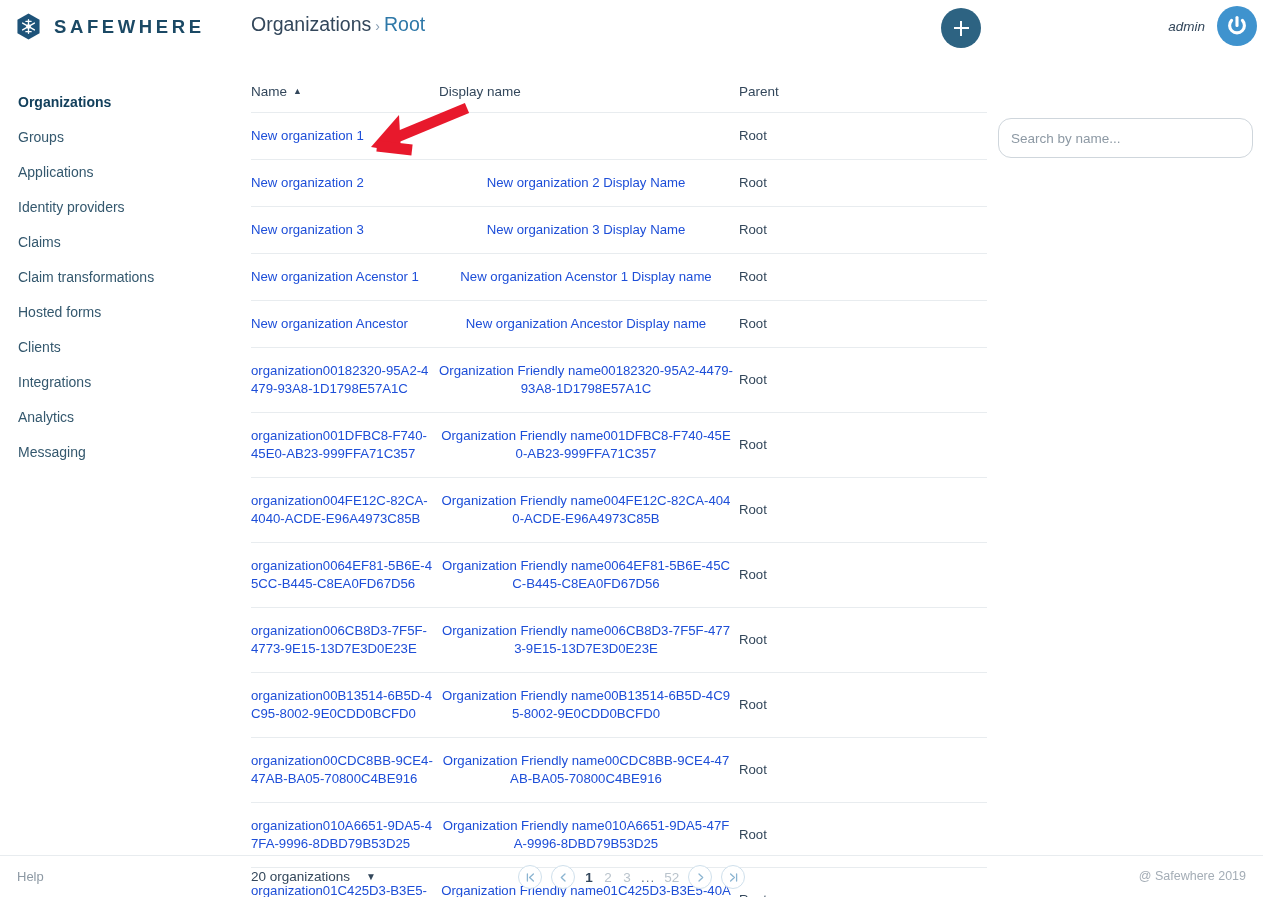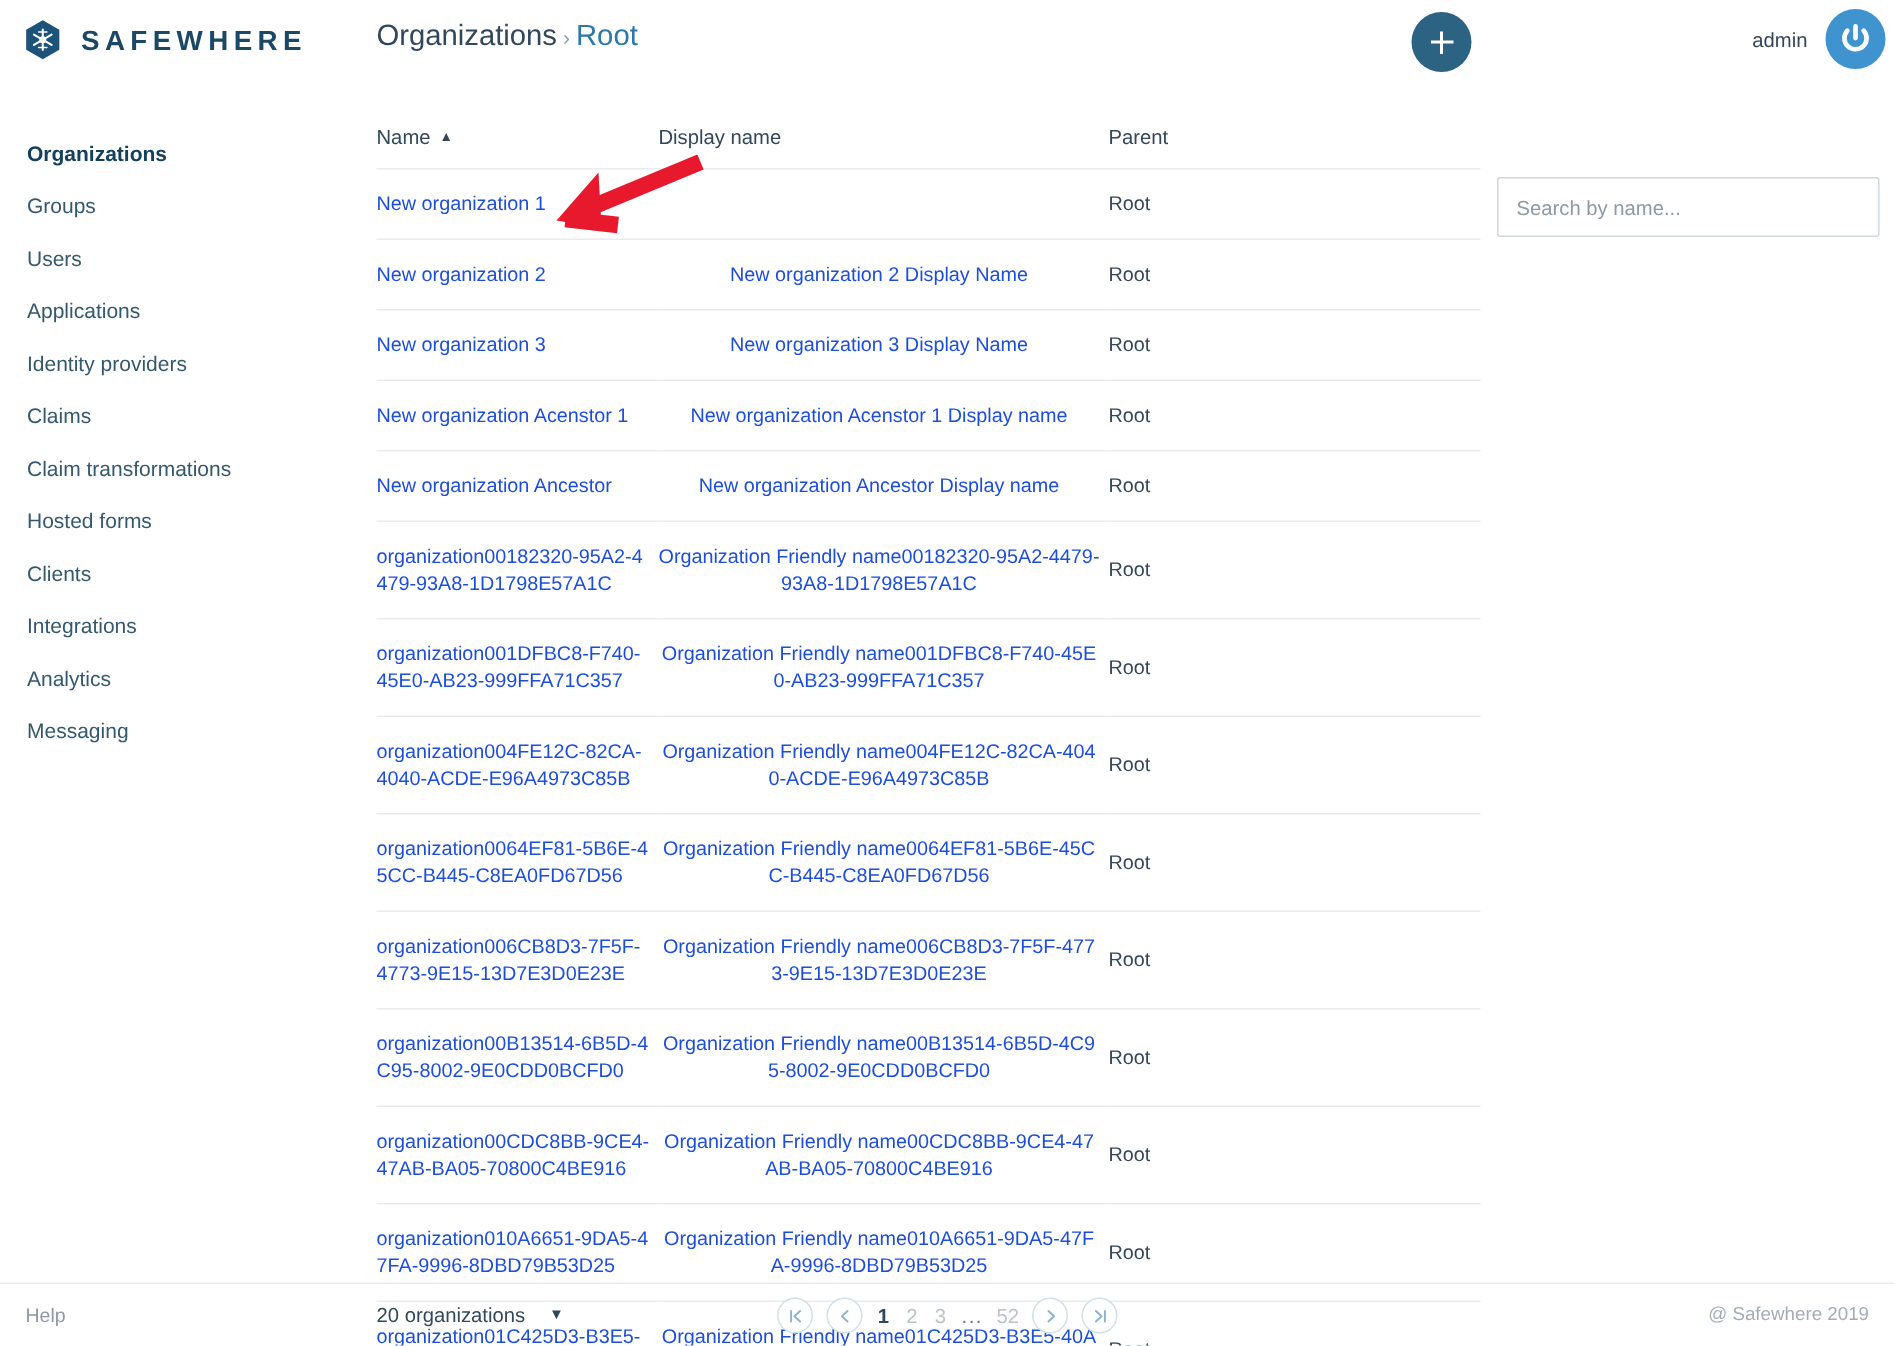--- a/index.html
+++ b/index.html
@@ -34,21 +34,21 @@
     display: flex; align-items: center; justify-content: center;
   }
   .add-button .plus { position: relative; width: 15px; height: 15px; display: block; }
   .add-button .plus:before, .add-button .plus:after {
     content: ""; position: absolute; background: #ffffff;
   }
   .add-button .plus:before { left: 0; top: 6.4px; width: 15px; height: 2.2px; }
   .add-button .plus:after { top: 0; left: 6.4px; height: 15px; width: 2.2px; }
   .user-label {
     position: absolute; right: 58px; top: 19px;
-    font-size: 13.5px; color: #33475b;
+    font-size: 13.5px; color: #33475b; font-style: italic;
   }
   .avatar {
     position: absolute; right: 6px; top: 6px;
     width: 40px; height: 40px; border-radius: 50%;
     background: #3f93ce; cursor: pointer;
     display: flex; align-items: center; justify-content: center;
   }
 
   
   .sidebar { position: absolute; left: 0; top: 85px; width: 230px; }
@@ -76,21 +76,21 @@
   .tbl tbody tr:last-child td { border-bottom: 1px solid #e8ecef; }
   .cell-name { color: #1d4ed8; cursor: pointer; }
   .cell-disp { color: #1d4ed8; text-align: center; }
   .cell-par  { color: #33475b; word-break: normal; }
   .sort-caret { font-size: 9px; color: #33475b; margin-left: 6px; vertical-align: 2px; }
 
   
   .search-input {
     position: absolute; left: 998px; top: 118px;
     width: 255px; height: 40px;
-    border: 1px solid #cfd6dc; border-radius: 2px;
+    border: 1px solid #cfd6dc; border-radius: 13px;
     padding: 0 12px; font-size: 13.5px; color: #33475b;
     font-family: "Liberation Sans", sans-serif; background: #fff;
   }
   .search-input::placeholder { color: #8d99a4; }
 
   
   .annotation-arrow { position: absolute; left: 355px; top: 100px; pointer-events: none; }
 
   
   .footer-rule { position: absolute; left: 0; top: 855px; width: 1263px; height: 1px; background: #e8ecef; }
@@ -150,21 +150,20 @@
       <svg width="26" height="26" viewBox="0 0 26 26">
         <path d="M7.6 7.4 A7.4 7.4 0 1 0 18.4 7.4" fill="none" stroke="#ffffff" stroke-width="3.1" stroke-linecap="round"></path>
         <line x1="13" y1="4.6" x2="13" y2="12.4" stroke="#ffffff" stroke-width="3.1" stroke-linecap="round"></line>
       </svg>
     </div>
   </div>
 
   <nav class="sidebar">
     <div class="nav-item active">Organizations</div>
     <div class="nav-item">Groups</div>
-    <div class="nav-item">Users</div>
     <div class="nav-item">Applications</div>
     <div class="nav-item">Identity providers</div>
     <div class="nav-item">Claims</div>
     <div class="nav-item">Claim transformations</div>
     <div class="nav-item">Hosted forms</div>
     <div class="nav-item">Clients</div>
     <div class="nav-item">Integrations</div>
     <div class="nav-item">Analytics</div>
     <div class="nav-item">Messaging</div>
   </nav>

